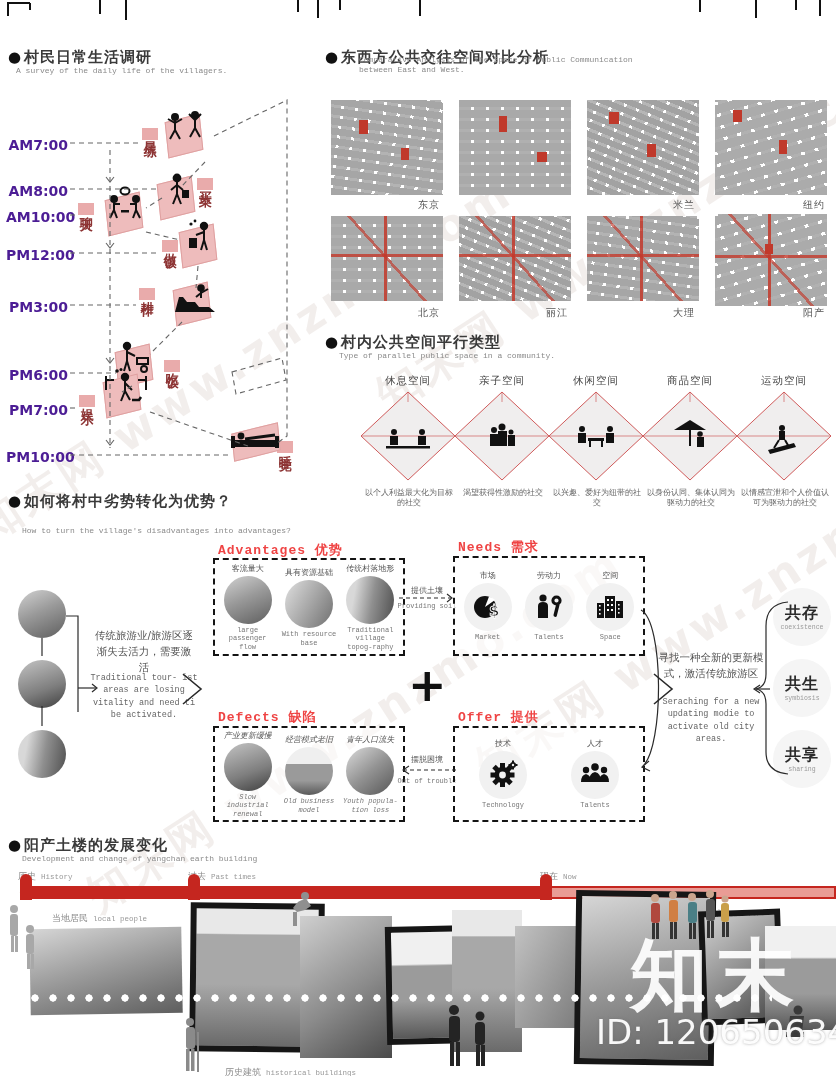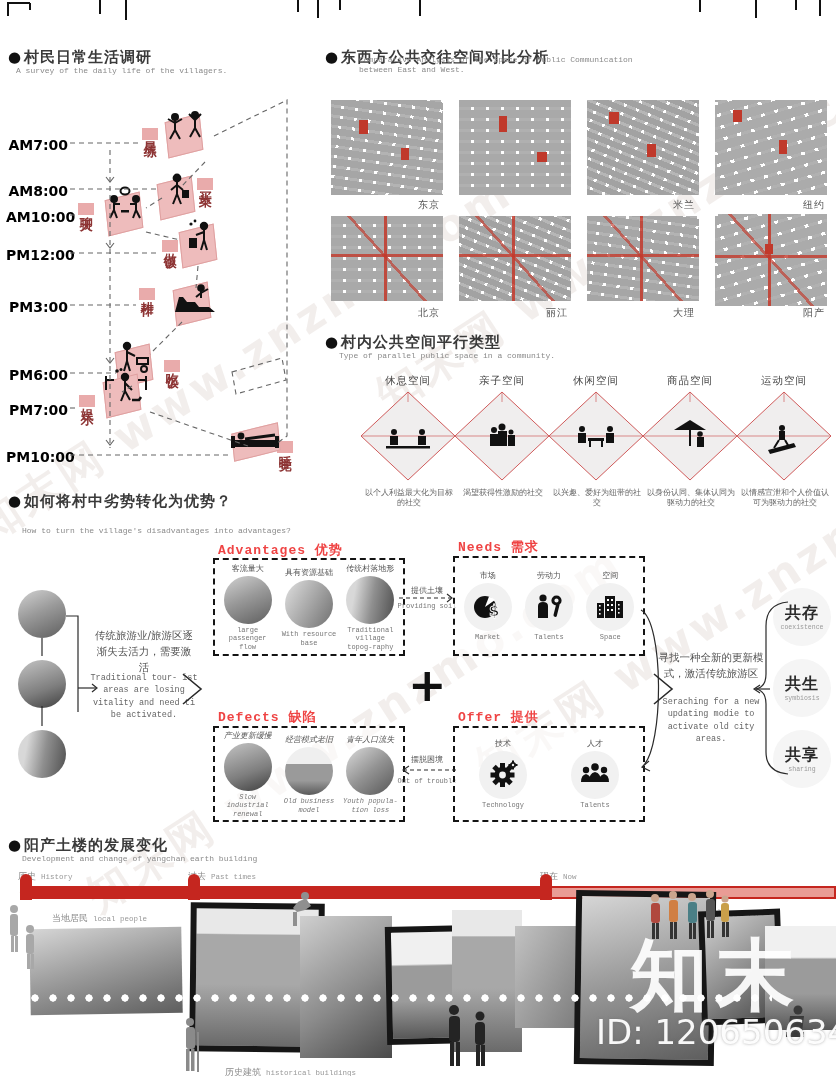--- a/index.html
+++ b/index.html
@@ -4,21 +4,21 @@
 <style>
   html,body{margin:0;padding:0;background:#fff;}
   .board{position:relative;width:836px;height:1076px;background:#fff;overflow:hidden;
          font-family:"DejaVu Sans",sans-serif;color:#222;}
   
   .abs{position:absolute;}
   .sec-title{font-size:15px;font-weight:bold;color:#3a3a3a;letter-spacing:1px;white-space:nowrap;}
   .sec-title .dot{color:#111;margin-right:2px;}
   .sec-sub{font-family:"Liberation Mono",monospace;font-size:8px;color:#8a8a8a;line-height:1.3;}
   
-  .time{font-size:14px;font-weight:bold;color:#000000;width:62px;text-align:right;white-space:nowrap;}
+  .time{font-size:14px;font-weight:bold;color:#4c1d95;width:62px;text-align:right;white-space:nowrap;}
   .chip{background:#e9abab;color:#8d3434;font-weight:bold;font-size:13px;line-height:1.05;
         writing-mode:vertical-rl;text-orientation:upright;padding:3px 1px;letter-spacing:3px;}
   .tile{position:absolute;width:34px;height:34px;background:#eebcbc;border:1px solid #dfa0a0;
         transform:rotate(-14deg) skewX(-8deg);}
   .fig{position:absolute;left:-3px;top:-10px;}
   
   .map{position:absolute;width:112px;height:95px;background-color:#fff;overflow:hidden;}
   .m1{background-image:repeating-linear-gradient(8deg,#a6a6a6 0 7px,transparent 7px 10px),
       repeating-linear-gradient(98deg,#b3b3b3 0 11px,transparent 11px 14px);}
   .m2{background-image:repeating-linear-gradient(0deg,#a9a9a9 0 8px,transparent 8px 11px),

